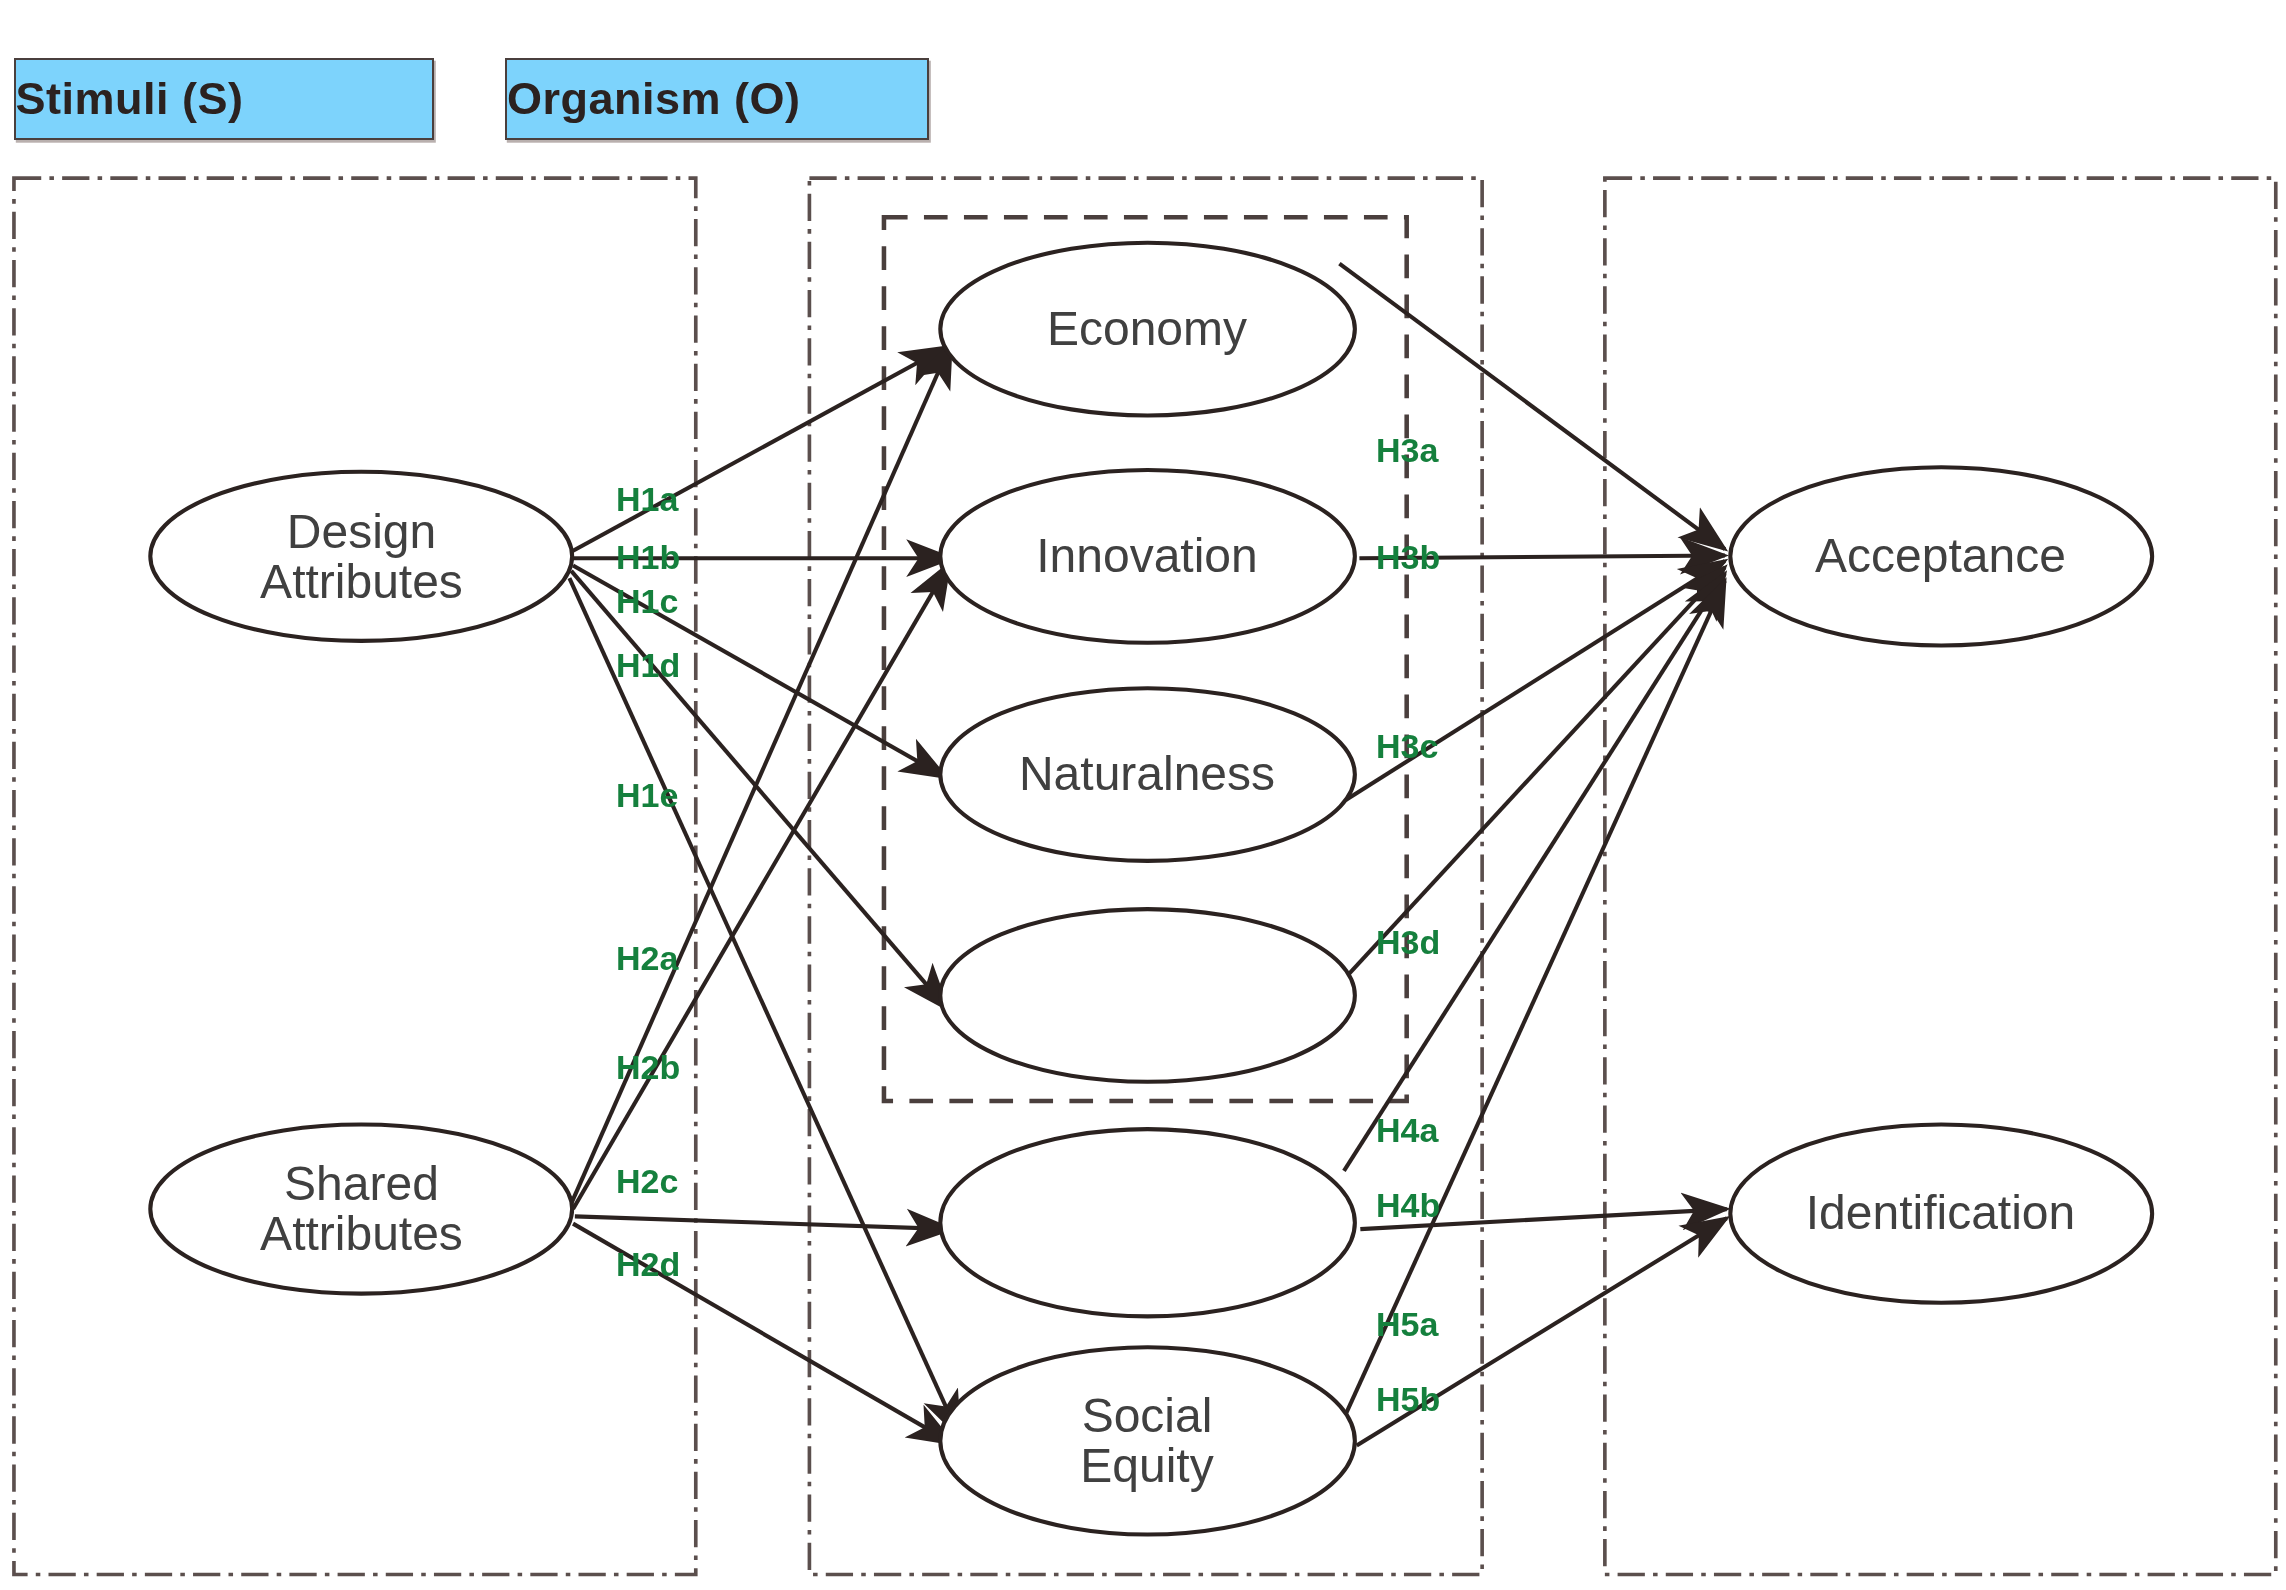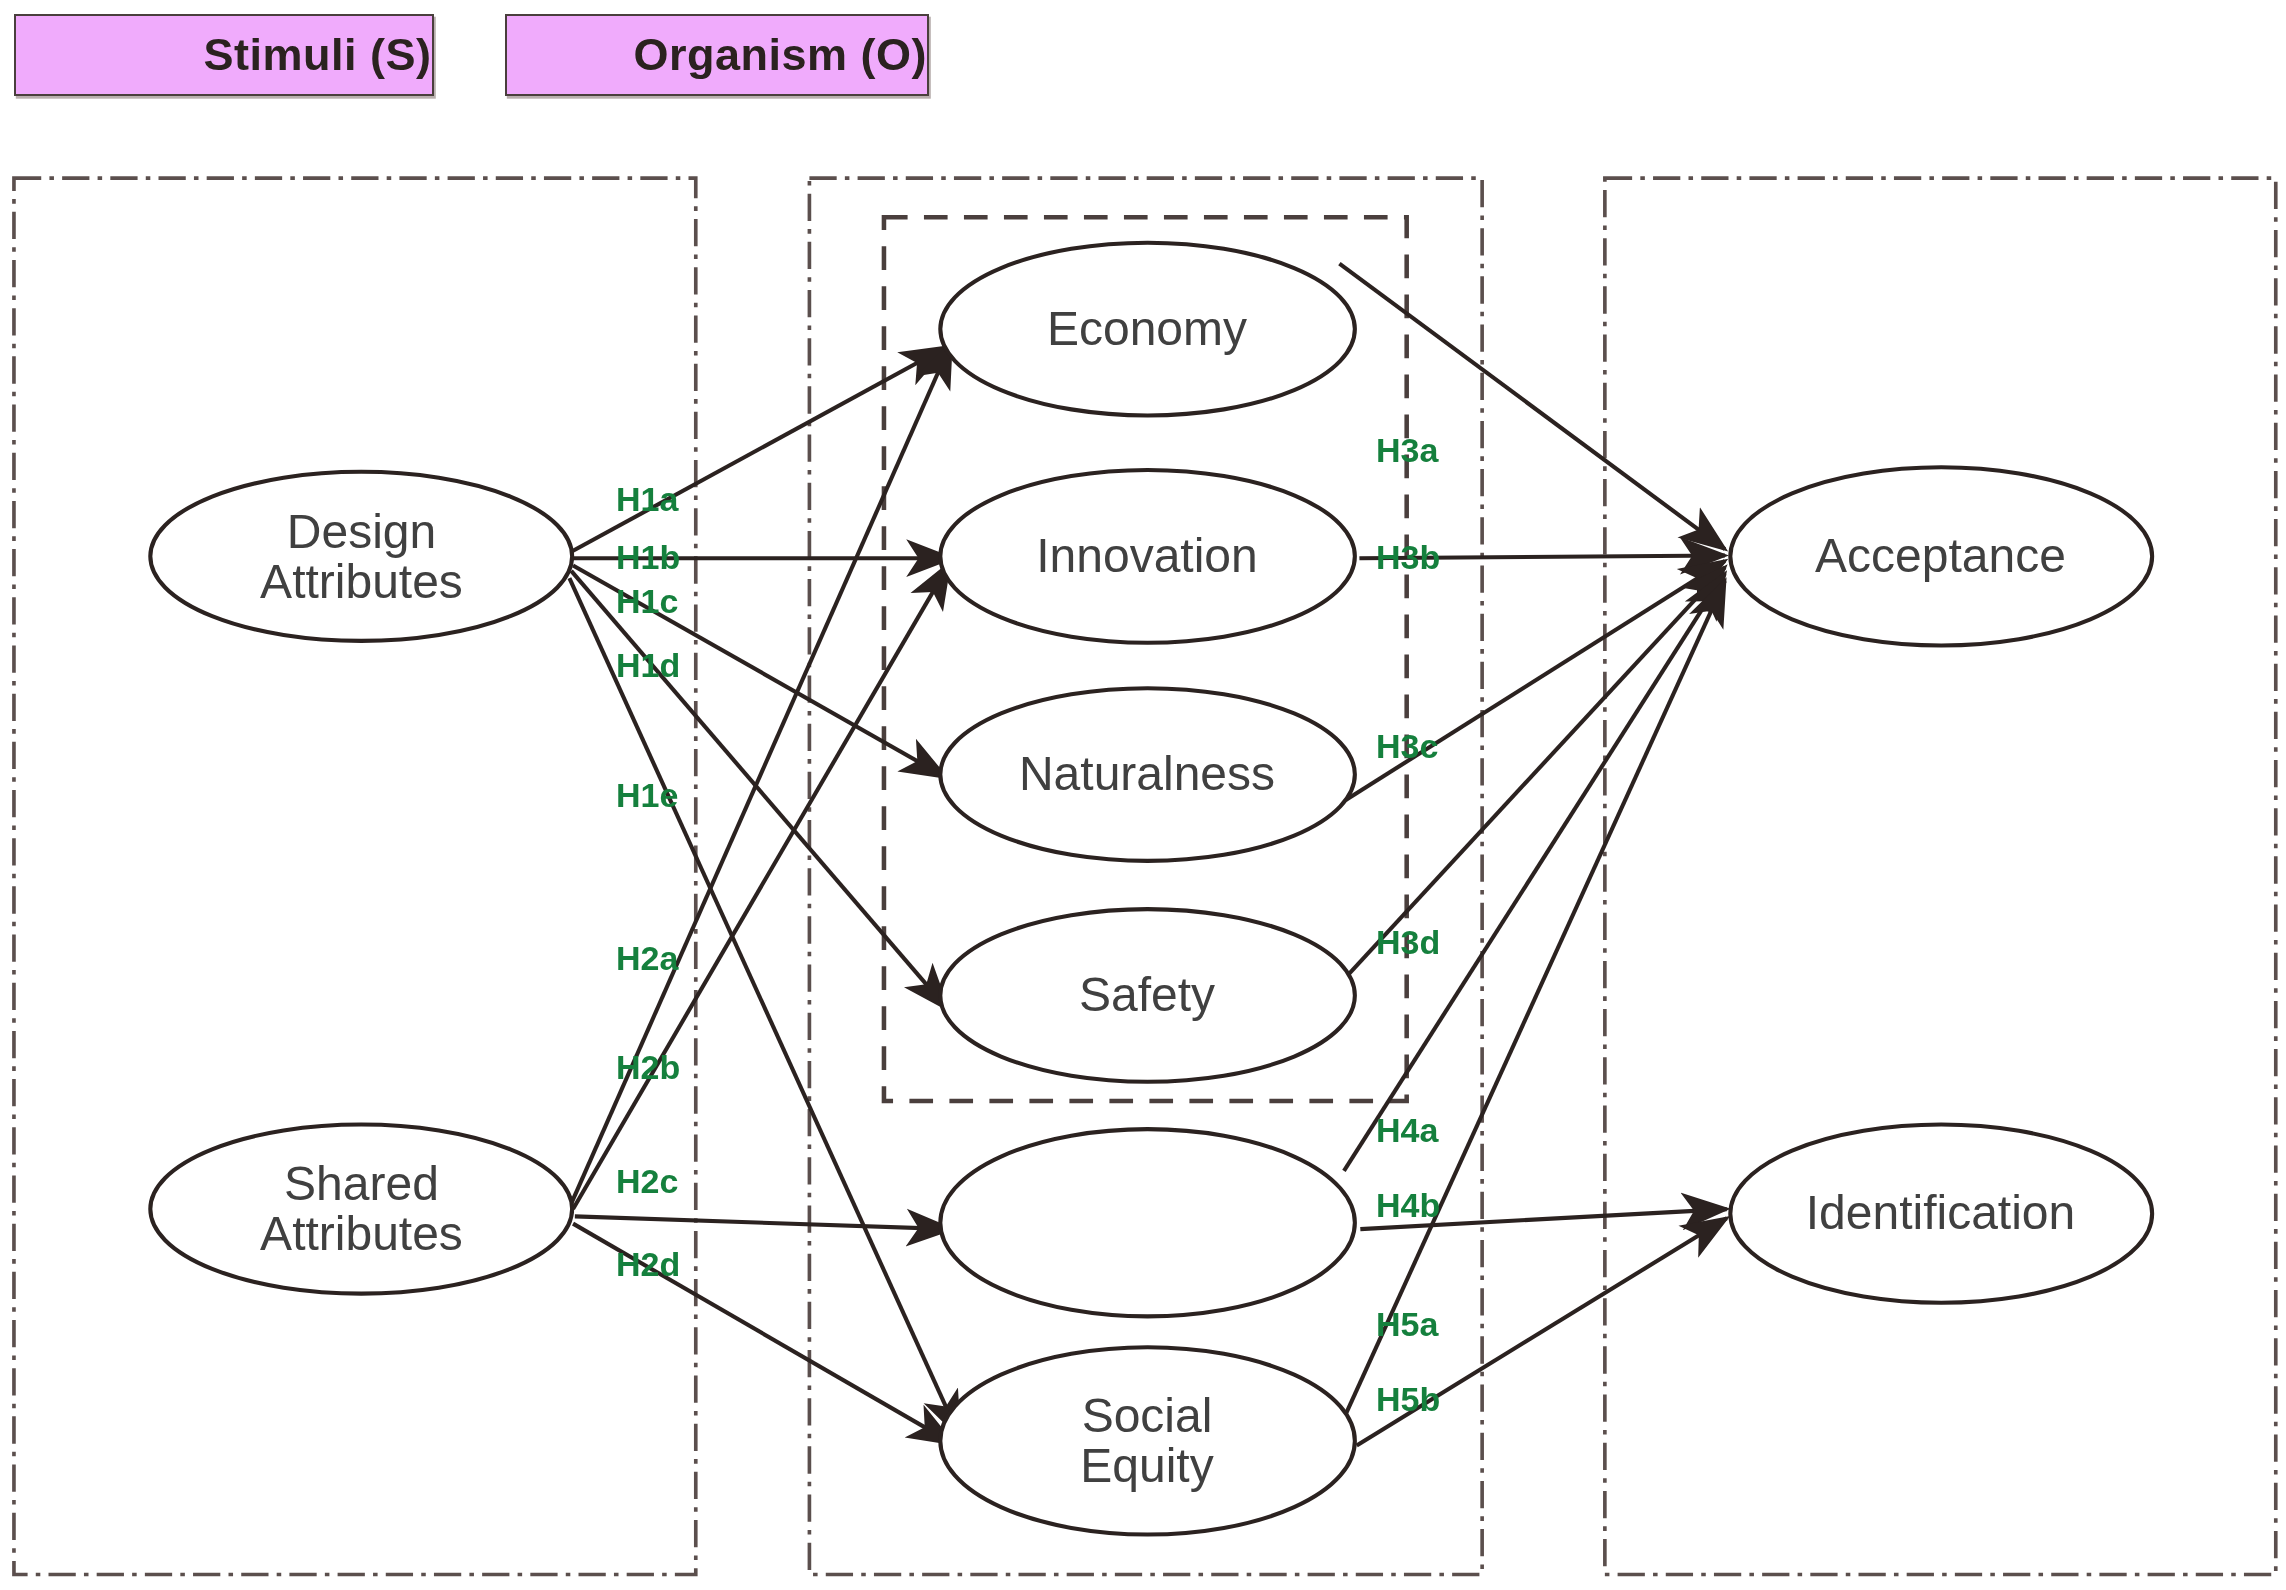--- a/index.html
+++ b/index.html
@@ -10,24 +10,24 @@
     background:#ffffff;
     overflow:hidden;
   }
   #stage svg.layer {
     position:absolute; left:0; top:0;
     width:2287px; height:1590px;
     pointer-events:none;
   }
   .hdr-box {
     position:absolute;
-    background:#f0abfc;
+    background:#7dd3fc;
     border:2.7px solid #4a3f3d;
     box-shadow:1.8px 2.7px 0 0 #b9b0ae;
-    display:flex; align-items:center; justify-content:flex-end;
+    display:flex; align-items:center; justify-content:flex-start;margin-top:44px;
   }
   .hdr-label {
     font-family:"Liberation Sans", sans-serif;
     font-weight:bold;
     font-size:45px;
     color:#2b2220;
     letter-spacing:0.5px;
     white-space:nowrap;
   }
   .node-label {
@@ -126,21 +126,20 @@
 
   <div class="node-label" style="left:164px; top:1127px; width:395px; height:164px;">Shared
 Attributes</div>
 
   <div class="node-label" style="left:949px; top:273px; width:396px; height:113px;">Economy</div>
 
   <div class="node-label" style="left:949px; top:500px; width:396px; height:113px;">Innovation</div>
 
   <div class="node-label" style="left:949px; top:718px; width:396px; height:113px;">Naturalness</div>
 
-  <div class="node-label" style="left:949px; top:939px; width:396px; height:113px;">Safety</div>
 
 
   <div class="node-label" style="left:949px; top:1359px; width:396px; height:164px;">Social
 Equity</div>
 
   <div class="node-label" style="left:1738px; top:500px; width:405px; height:113px;">Acceptance</div>
 
   <div class="node-label" style="left:1738px; top:1157px; width:405px; height:113px;">Identification</div>
 
   <div class="hyp-label" style="left:616px; top:480px;">H1a</div>

